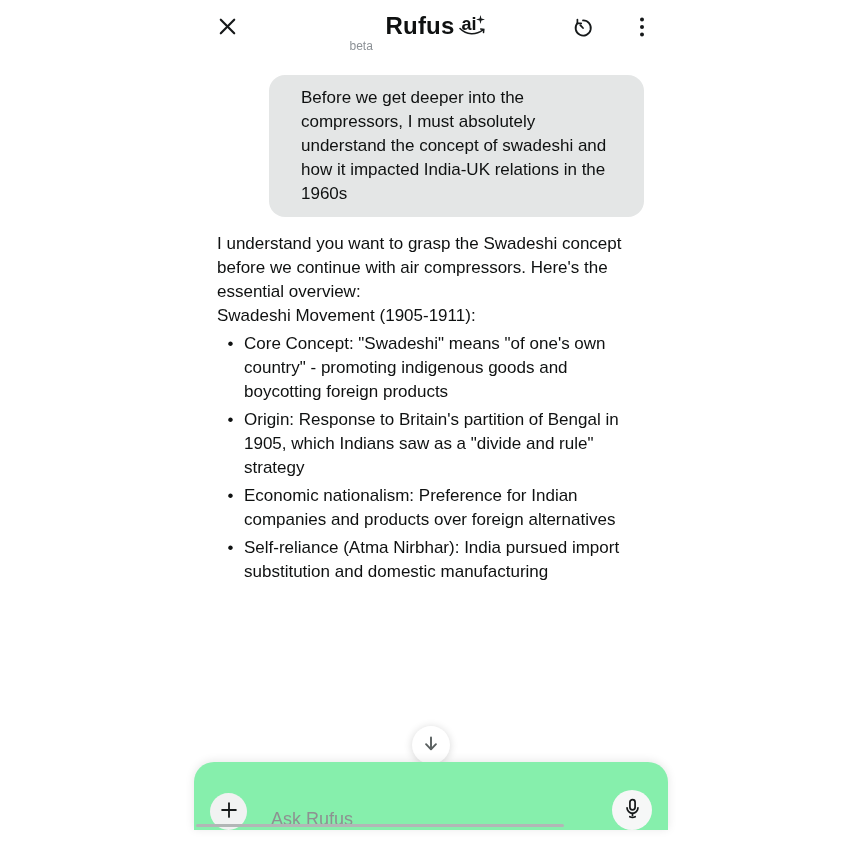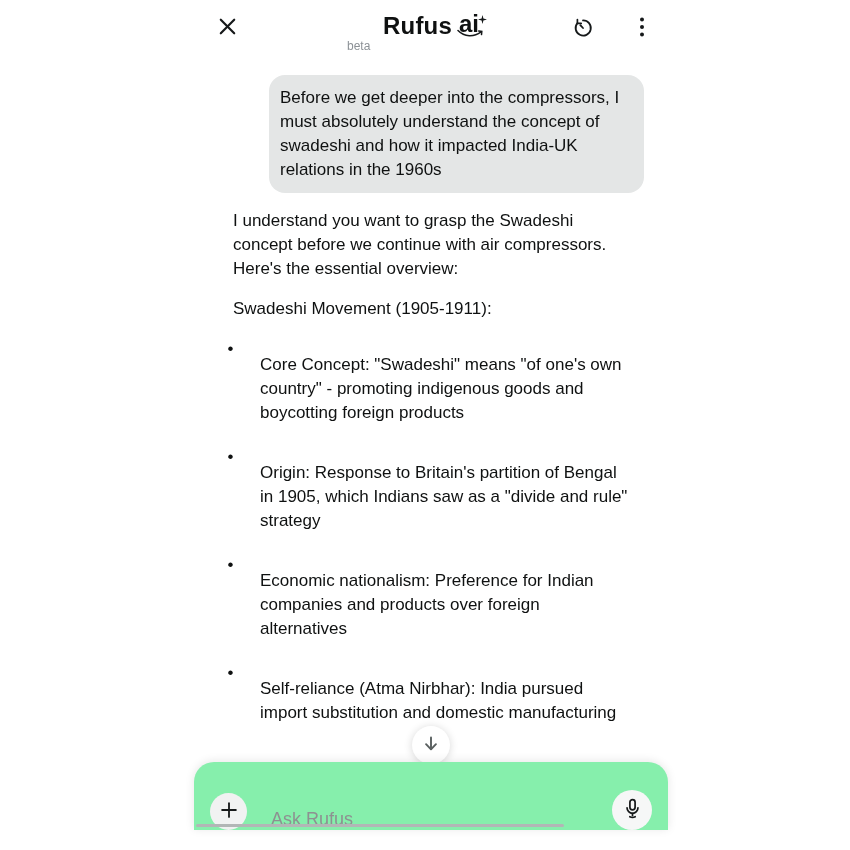--- a/index.html
+++ b/index.html
@@ -19,36 +19,36 @@
   .stage{position:relative;width:838px;height:850px;background:#fff;overflow:hidden;margin:0 auto;}
 
   
   .header{position:absolute;left:188px;top:0;width:474px;height:58px;background:#fff;}
   .icon-btn{background:none;border:none;cursor:pointer;padding:0;display:flex;align-items:center;justify-content:center;}
   .close-btn{position:absolute;left:21px;top:16px;width:24px;height:24px;}
   .logo-group{position:absolute;left:0;right:0;top:13px;display:flex;flex-direction:column;align-items:center;}
   .logo-row{display:flex;align-items:flex-start;gap:7px;}
   .logo-title{font-size:24px;font-weight:700;letter-spacing:0.2px;color:var(--text);line-height:26px;}
   .ai-badge{position:relative;margin-top:2px;}
-  .ai-text{font-size:24px;font-weight:700;color:var(--text);line-height:18px;margin-top:48px;}
+  .ai-text{font-size:18px;font-weight:700;color:var(--text);line-height:18px;margin-top:48px;}
   .sparkle{position:absolute;top:-5px;right:-8px;}
   .smile{position:absolute;left:-2px;bottom:-7px;}
   .beta{font-size:12px;color:var(--beta);line-height:12px;align-self:flex-start;margin-left:-36px;margin-top:1px;}
   .logo-inner{display:flex;flex-direction:column;align-items:center;}
   .history-btn{position:absolute;left:376px;top:16px;width:26px;height:26px;}
   .kebab-btn{position:absolute;left:438px;top:15px;width:20px;height:26px;}
 
   
   .chat{position:absolute;left:211px;top:75px;width:427px;}
   .user-bubble{
     margin-left:52px;width:375px;background:var(--bubble-bg);
-    border-radius:16px;padding:11px 11px;font-size:17px;line-height:24px;color:var(--text);
+    border-radius:16px;padding:11px 32px;font-size:17px;line-height:24px;color:var(--text);
   }
   .ai-message{margin-top:15px;font-size:17px;line-height:24px;color:var(--text);}
-  .ai-message p{margin:16px;}
+  .ai-message p{margin:0;}
   .bold{font-weight:400;}
   .bullet{display:flex;margin-top:4px;}
   .bullet .marker{flex:0 0 27px;text-align:center;}
   .bullet .marker::before{content:"\2022";font-size:17px;}
   .bullet .btext{flex:1;}
 
   
   .scroll-down{
     position:absolute;left:406px;top:726px;width:38px;height:38px;border-radius:50%;
     background:#fff;border:none;cursor:pointer;display:flex;align-items:center;justify-content:center;

